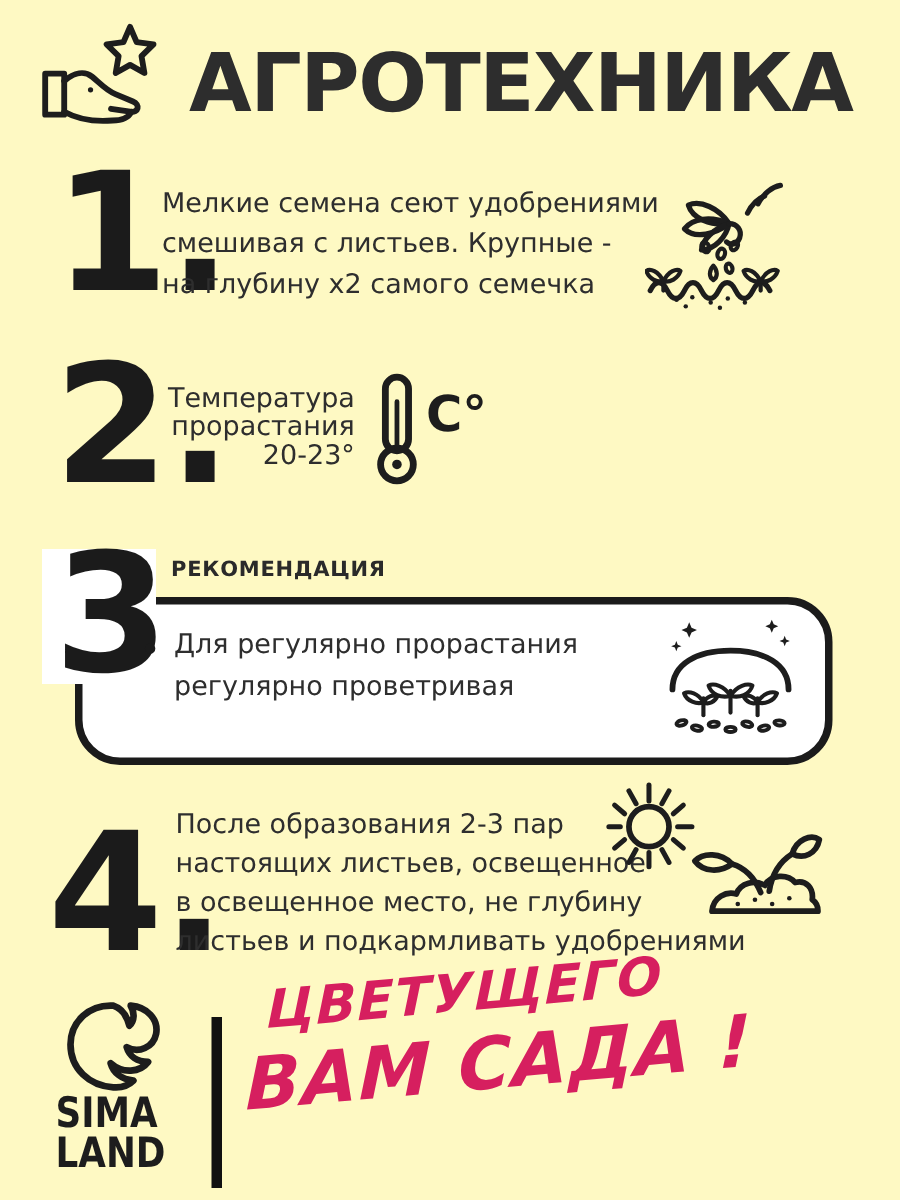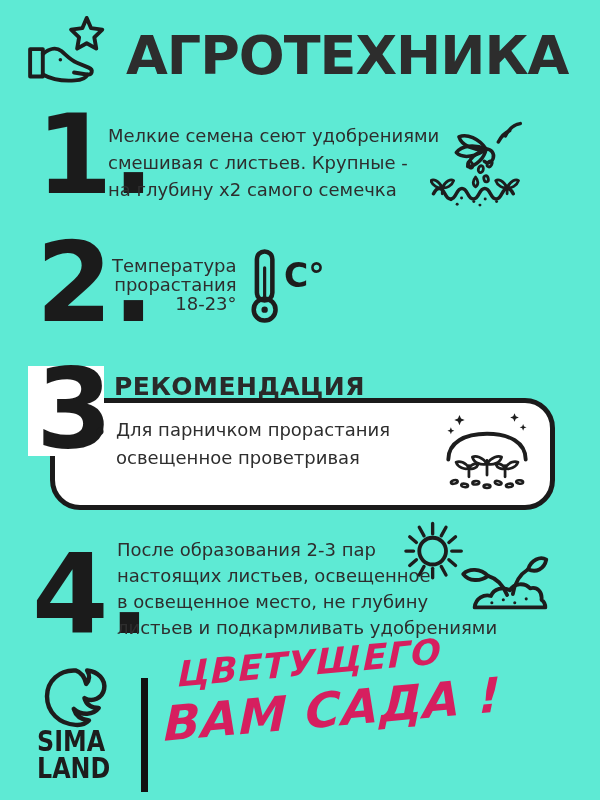--- a/index.html
+++ b/index.html
@@ -1,18 +1,18 @@
 <!DOCTYPE html>
 <html><head>
 <meta charset="utf-8">
 <style>
   * { margin:0; padding:0; box-sizing:border-box; }
   html,body { background:#fff; }
   .page {
-    position:relative; width:600px; height:800px; background:#5eead4;
+    position:relative; width:600px; height:800px; background:#fef9c3;
     font-family:"DejaVu Sans","Liberation Sans",sans-serif; color:#2e2e2e; overflow:hidden;
   }
   .abs { position:absolute; }
 
   
   .header-icon { left:26px; top:14px; width:98px; height:80px; }
   .page-title { left:126px; top:24px; font-size:54px; font-weight:700; letter-spacing:-1px; color:#2d2d2d; white-space:nowrap; }
 
   
   .num { font-weight:700; font-size:110px; line-height:1; color:#1b1b1b; white-space:nowrap; }
@@ -30,21 +30,21 @@
   .lines-4 { left:117px; top:537px; line-height:26px; }
 
   
   .icon-sowing { left:430px; top:110px; width:92px; height:100px; }
   .icon-thermo { left:246px; top:246px; width:40px; height:80px; }
   .thermo-unit { left:284px; top:256px; font-size:33px; font-weight:600; color:#1d1d1d; }
   .icon-greenhouse { left:444px; top:410px; width:86px; height:82px; z-index:4; }
   .icon-sunsprout { left:404px; top:518px; width:148px; height:92px; }
 
   
-  .rec-label { left:114px; top:372px; font-size:25px; font-weight:600; color:#2a2a2a; letter-spacing:0.5px; }
+  .rec-label { left:114px; top:372px; font-size:14px; font-weight:600; color:#2a2a2a; letter-spacing:0.5px; }
   .rec-box { left:50px; top:398px; width:505px; height:112px; border:5px solid #1b1b1b; border-radius:30px; z-index:1; background:#fff; }
   .bullet { left:93px; top:419px; font-size:24px; color:#1b1b1b; z-index:4; }
 
   
   .brand { left:40px; top:666px; width:80px; height:66px; }
   .brand-text { left:37px; top:728px; font-size:28px; font-weight:700; line-height:27px; color:#1d1d1d; transform:scaleX(0.85); transform-origin:left top; letter-spacing:0px; }
   .divider { left:141px; top:678px; width:7px; height:114px; background:#111; }
   .slogan { left:158px; top:656px; transform:rotate(-5deg); transform-origin:left top; font-weight:700; font-style:italic; white-space:nowrap; }
   .slogan-l1 { font-size:35px; margin-left:18px; letter-spacing:1px; transform:skewX(-6deg); }
   .slogan-l2 { font-size:48px; margin-top:0px; letter-spacing:1px; transform:skewX(-6deg); }
@@ -96,38 +96,38 @@
       <circle cx="63" cy="97" r="1.7" fill="#1d1d1d"></circle>
     <circle cx="76" cy="100" r="1.7" fill="#1d1d1d"></circle>
       <circle cx="31" cy="103" r="1.7" fill="#1d1d1d"></circle>
     <circle cx="57" cy="104" r="1.7" fill="#1d1d1d"></circle>
   </svg>
 
   <div class="abs num num2">2.</div>
   <div class="abs lines lines-2">
     <div>Температура</div>
     <div>прорастания</div>
-    <div>18-23°</div>
+    <div>20-23°</div>
   </div>
   <svg class="abs icon-thermo" viewBox="0 0 44 84">
     <rect class="st" stroke-width="5" x="12" y="4" width="17" height="54" rx="8.5"></rect>
     <circle class="st" stroke-width="5" cx="20.5" cy="68" r="12"></circle>
     <line class="st" stroke-width="3.5" x1="20.5" y1="22" x2="20.5" y2="56"></line>
     <circle cx="20.5" cy="68" r="3.5" fill="#1d1d1d"></circle>
   </svg>
   <div class="abs thermo-unit">C°</div>
 
   <div class="abs rec-box"></div>
   <div class="abs num-patch"></div>
   <div class="abs num num3">3</div>
   <div class="abs rec-label">РЕКОМЕНДАЦИЯ</div>
   <div class="abs bullet">•</div>
   <div class="abs lines lines-3">
-    <div>Для парничком прорастания</div>
-    <div>освещенное проветривая</div>
+    <div>Для регулярно прорастания</div>
+    <div>регулярно проветривая</div>
   </div>
   <svg class="abs icon-greenhouse" viewBox="0 0 100 92">
     <path d="M18 4 L19.8 8.2 L24 10 L19.8 11.8 L18 16 L16.2 11.8 L12 10 L16.2 8.2 Z" fill="#1d1d1d"></path>
     <path d="M8 18.5 L9.1 21.4 L12 22.5 L9.1 23.6 L8 26.5 L6.9 23.6 L4 22.5 L6.9 21.4 Z" fill="#1d1d1d"></path>
     <path d="M82 2 L83.5 5.5 L87 7 L83.5 8.5 L82 12 L80.5 8.5 L77 7 L80.5 5.5 Z" fill="#1d1d1d"></path>
     <path d="M92 14.5 L93.1 17.4 L96 18.5 L93.1 19.6 L92 22.5 L90.9 19.6 L88 18.5 L90.9 17.4 Z" fill="#1d1d1d"></path>
     <path class="st" stroke-width="4.5" d="M5 56 C5 36 24 26 50 26 C76 26 95 36 95 56"></path>
     <path class="st" stroke-width="3.2" d="M50 74 V57"></path>
     <path class="st" stroke-width="3.2" d="M50 61 C45 53 37 51 33 53 C35 60 43 63 50 61 Z"></path>
     <path class="st" stroke-width="3.2" d="M50 61 C55 53 63 51 67 53 C65 60 57 63 50 61 Z"></path>

